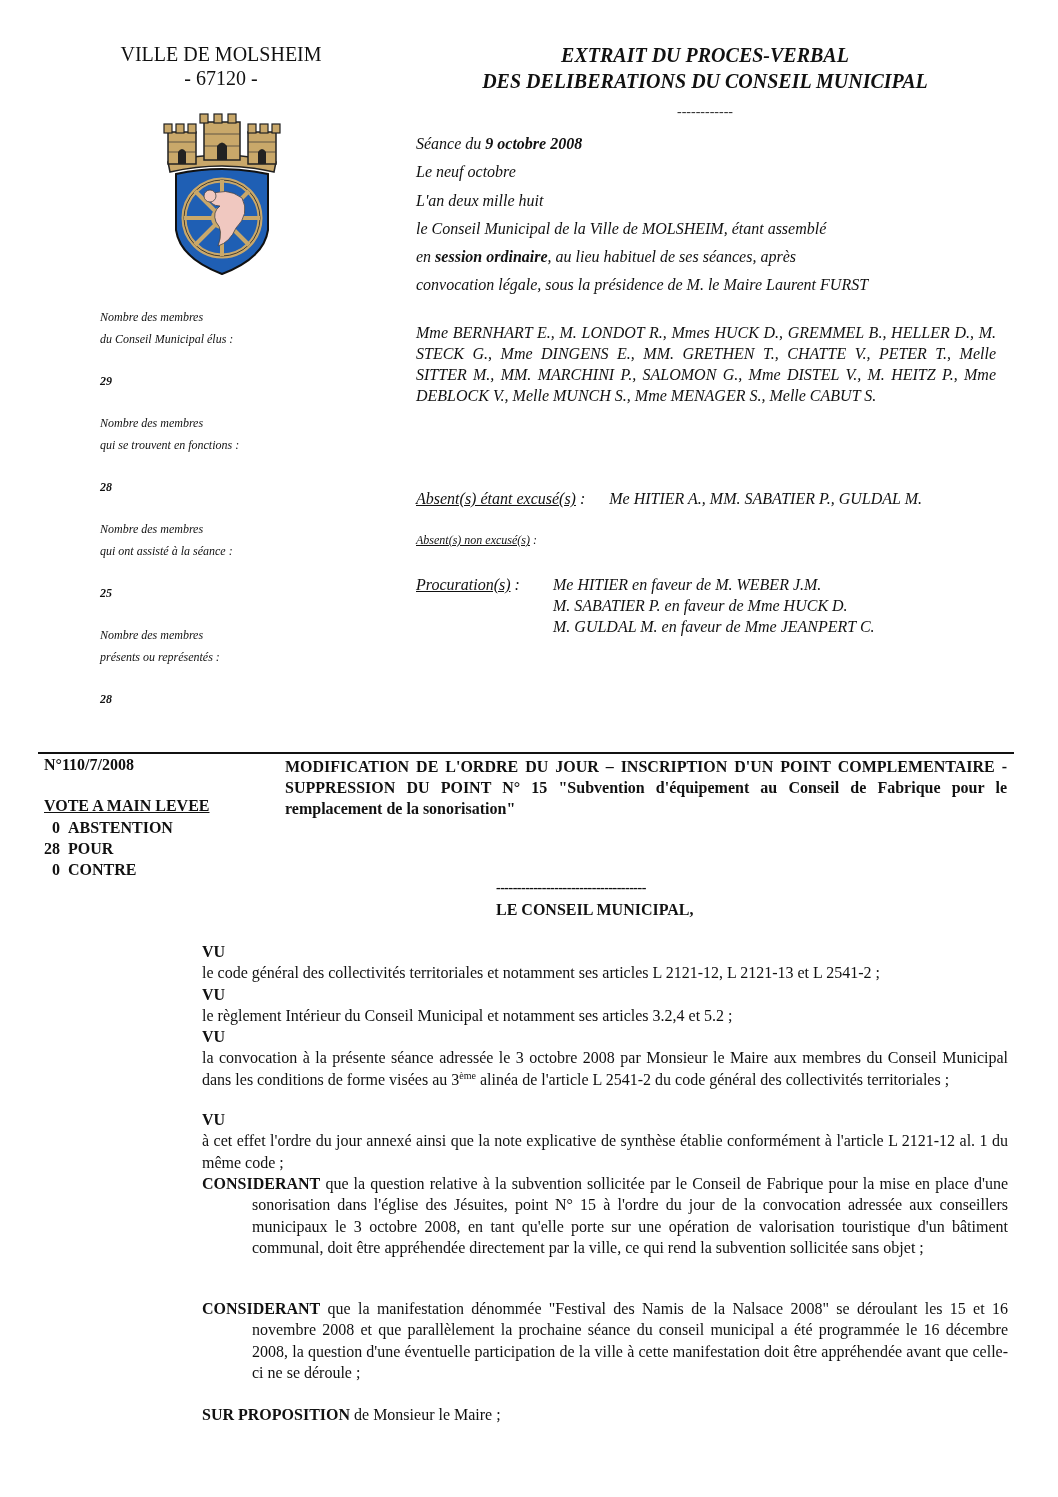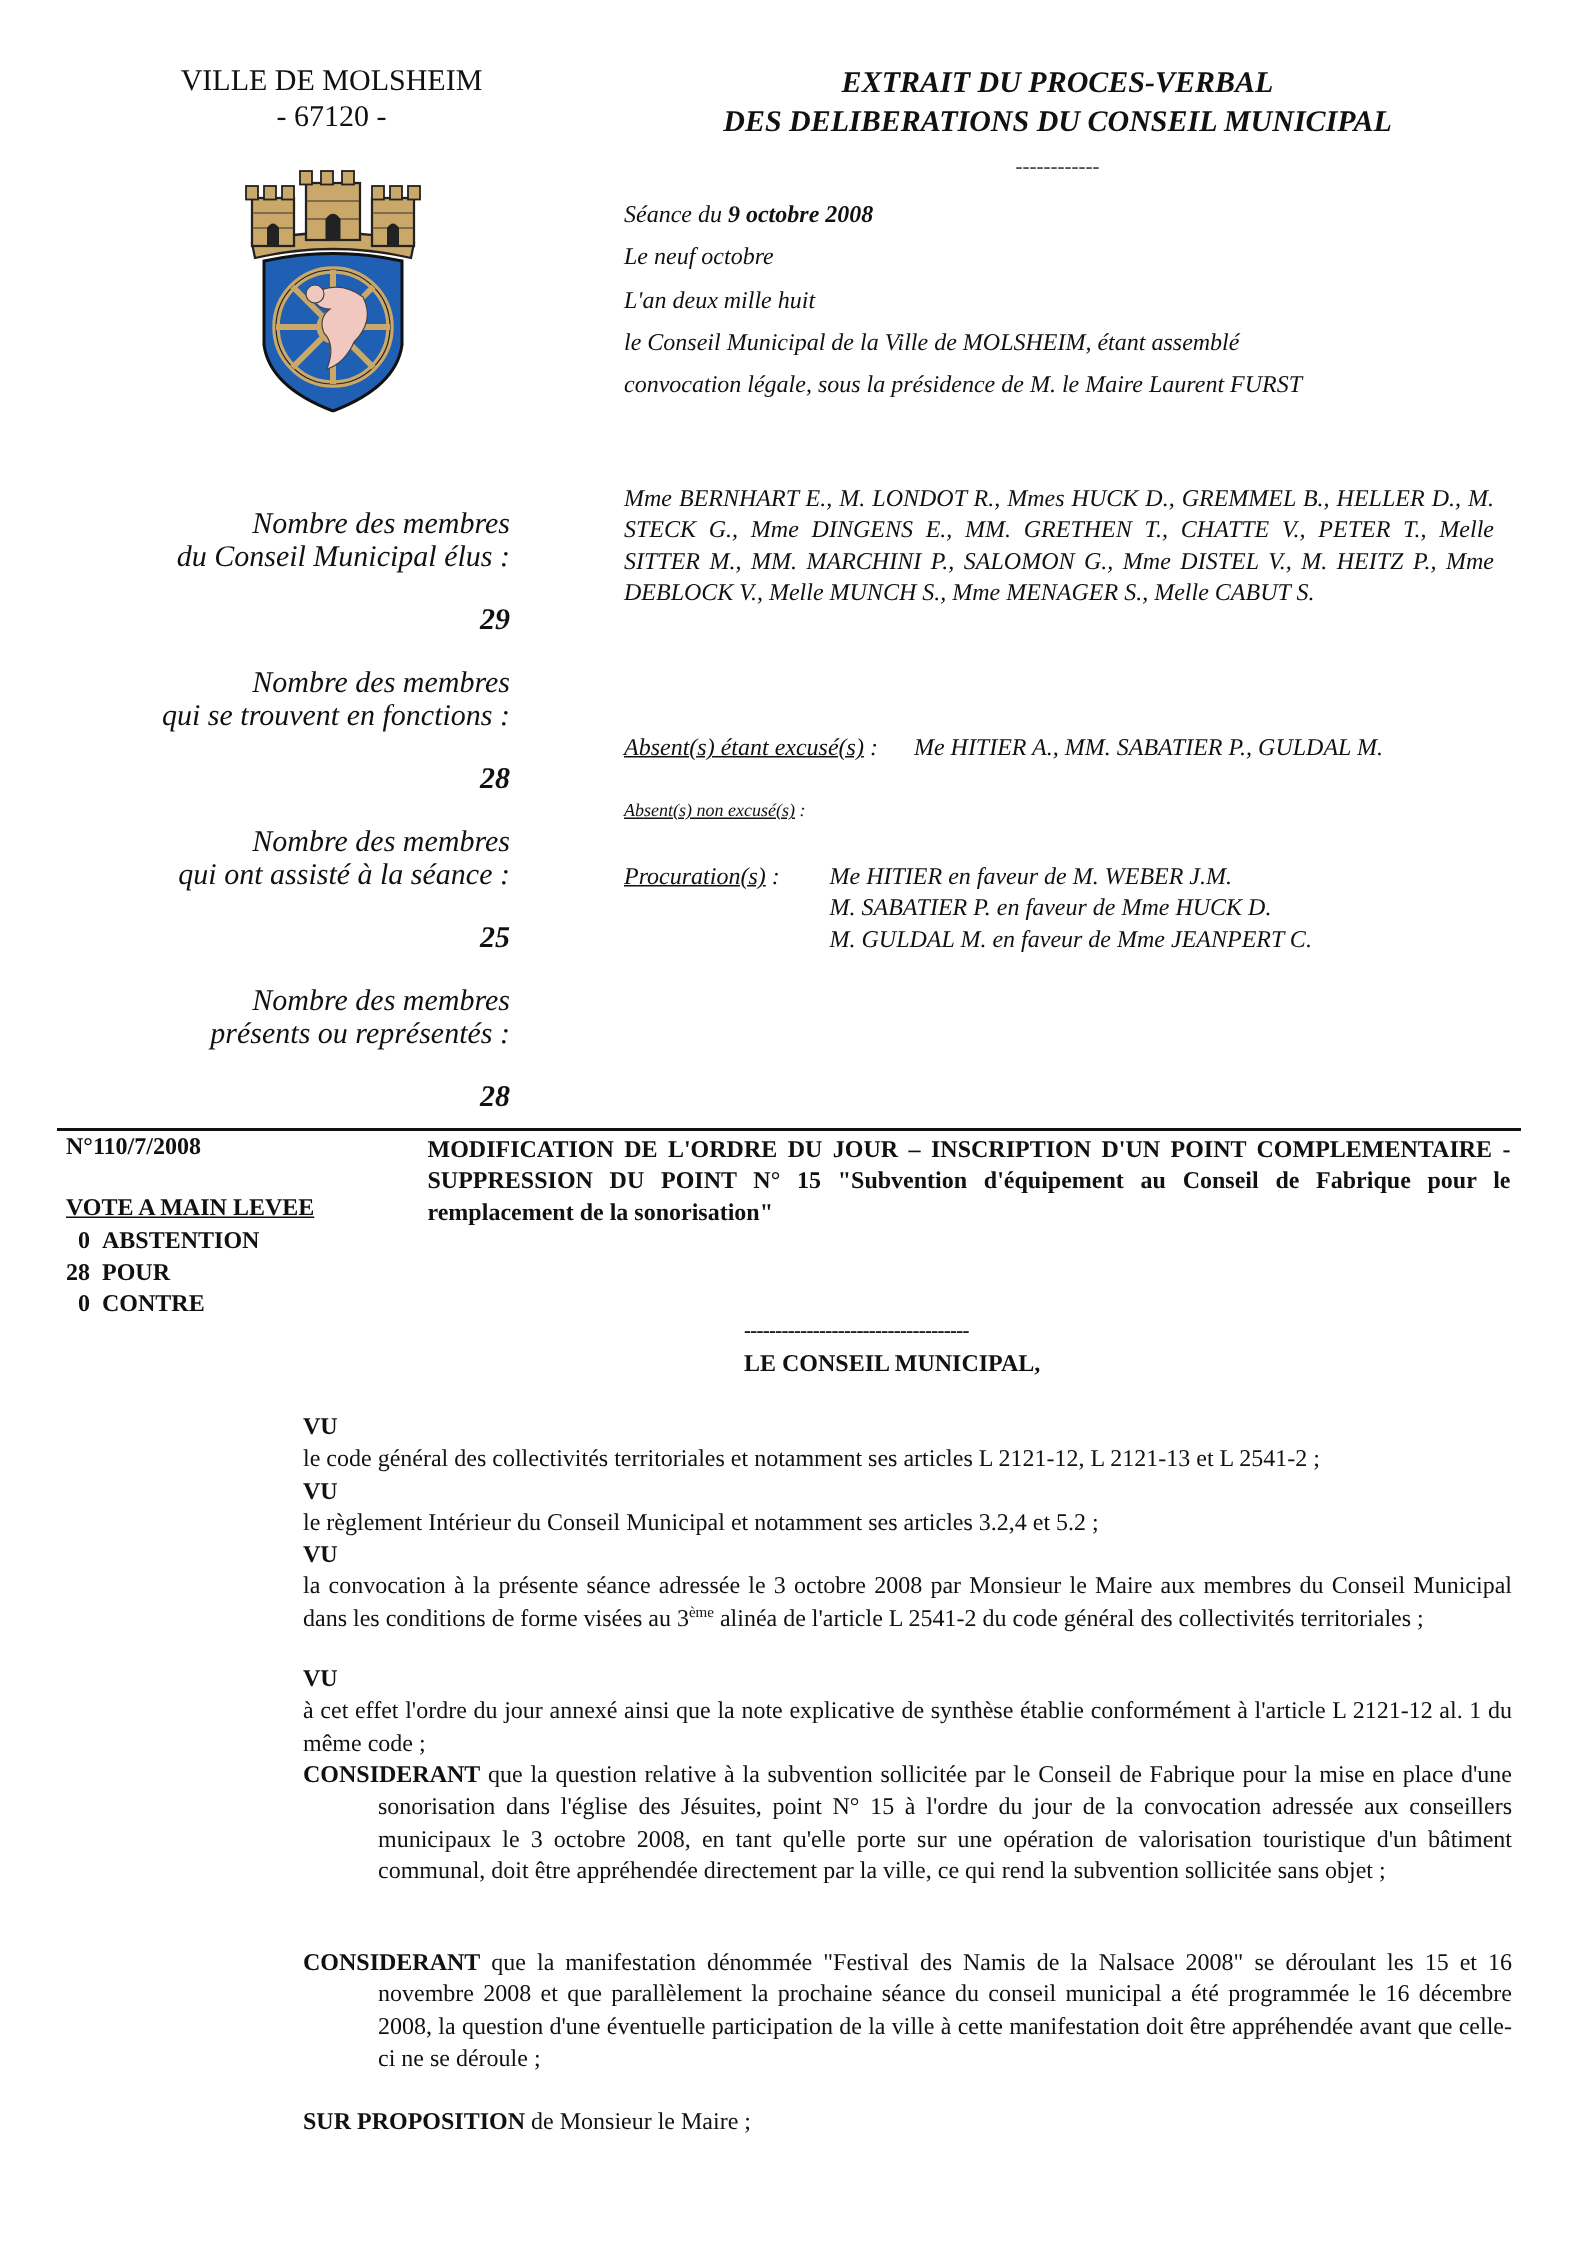--- a/index.html
+++ b/index.html
@@ -12,21 +12,21 @@
   .crest { left: 160px; top: 110px; width: 124px; height: 165px; }
 
   
   .title { left: 420px; top: 42px; width: 570px; text-align: center; font-size: 20px; font-weight: bold; font-style: italic; line-height: 26px; }
   .title-sep { left: 420px; top: 104px; width: 570px; text-align: center; font-size: 14px; color: #333; letter-spacing: 0px; }
 
   .seance { left: 416px; top: 130px; width: 600px; font-style: italic; font-size: 16px; line-height: 28.3px; }
   .seance b { font-style: italic; }
 
   
-  .counts { left: 100px; top: 307px; width: 240px; text-align: right; font-style: italic; font-size: 20px; line-height: 21.5px; margin-top: 32px; }
+  .counts { left: 100px; top: 307px; width: 240px; text-align: left; font-style: italic; font-size: 12px; line-height: 21.5px; }
   .count-block { height: 106px; }
   .count-value { font-weight: bold; margin-top: 21px; display: block; }
 
   
   .presence { left: 416px; top: 322px; width: 580px; font-style: italic; font-size: 16px; line-height: 21px; text-align: justify; }
   .u { text-decoration: underline; }
   .absent1 { left: 416px; top: 490px; width: 600px; font-style: italic; font-size: 16px; }
   .absent2 { left: 416px; top: 533px; width: 600px; font-style: italic; font-size: 12px; }
   .procur { left: 416px; top: 574px; width: 600px; font-style: italic; font-size: 16px; line-height: 21px; }
   .procur-list { position: absolute; left: 137px; top: 0; }
@@ -117,20 +117,21 @@
   <div>EXTRAIT DU PROCES-VERBAL</div>
   <div>DES DELIBERATIONS DU CONSEIL MUNICIPAL</div>
 </div>
 <div class="abs title-sep">------------</div>
 
 <div class="abs seance">
   <div><span>Séance du </span><b>9 octobre 2008</b></div>
   <div>Le neuf octobre</div>
   <div>L'an deux mille huit</div>
   <div>le Conseil Municipal de la Ville de MOLSHEIM, étant assemblé</div>
+  <div><span>en </span><b>session ordinaire</b><span>, au lieu habituel de ses séances, après</span></div>
   <div>convocation légale, sous la présidence de M. le Maire Laurent FURST</div>
 </div>
 
 <div class="abs counts">
   <div class="count-block">
     <div>Nombre des membres</div>
     <div>du Conseil Municipal élus :</div>
     <span class="count-value">29</span>
   </div>
   <div class="count-block">

